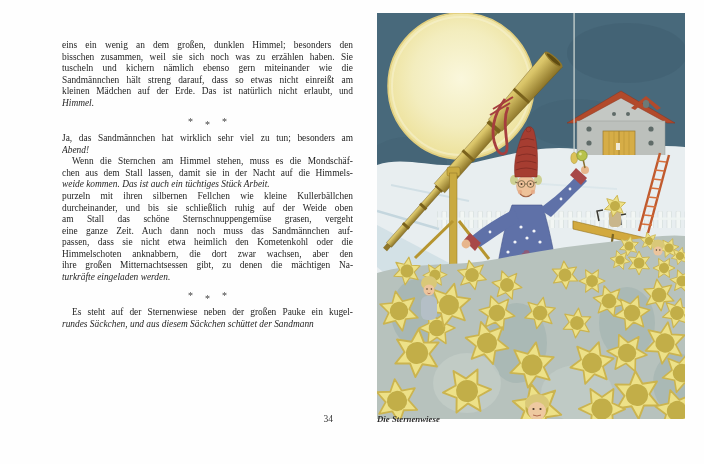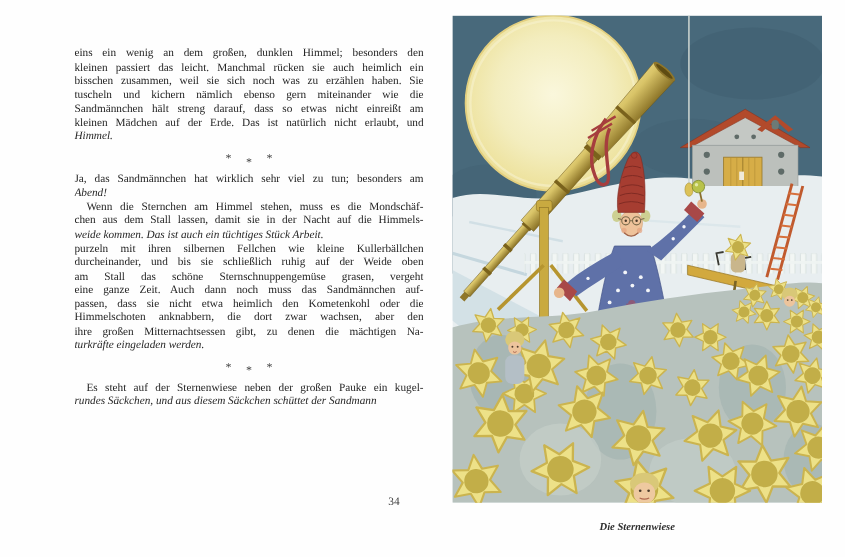--- a/index.html
+++ b/index.html
@@ -16,32 +16,31 @@
   .line.first{text-indent:10px;}
   .separator{height:24px;display:flex;align-items:center;justify-content:center;
              gap:12px;color:#3c3c3c;font-size:10px;}
   .separator .mid{position:relative;top:3px;}
   #page-number{position:absolute;left:42px;top:414px;width:291px;text-align:right;
                font-size:9.5px;color:#3a3a3a;}
 
   
   #plate{position:absolute;left:377px;top:13px;width:308px;height:406px;}
   #plate svg{display:block;}
-  #caption{position:absolute;left:377px;top:434px;width:308px;text-align:center;
+  #caption{position:absolute;left:377px;top:414px;width:308px;
            font-size:8.8px;font-style:italic;font-weight:600;color:#2e2e2e;}
 </style>
 </head>
 <body>
 
 <div id="spread">
 
   <div id="left-text">
       <div class="para">
         <div class="line">eins ein wenig an dem großen, dunklen Himmel; besonders den</div>
-        <div class="line">kleinen passiert das leicht. Manchmal rücken sie auch heimlich ein</div>
         <div class="line">bisschen zusammen, weil sie sich noch was zu erzählen haben. Sie</div>
         <div class="line">tuscheln und kichern nämlich ebenso gern miteinander wie die</div>
         <div class="line">Sandmännchen hält streng darauf, dass so etwas nicht einreißt am</div>
         <div class="line">kleinen Mädchen auf der Erde. Das ist natürlich nicht erlaubt, und</div>
         <div class="line last">Himmel.</div>
       </div>
       <div class="separator">
         <span>*</span>
         <span class="mid">*</span>
         <span>*</span>

